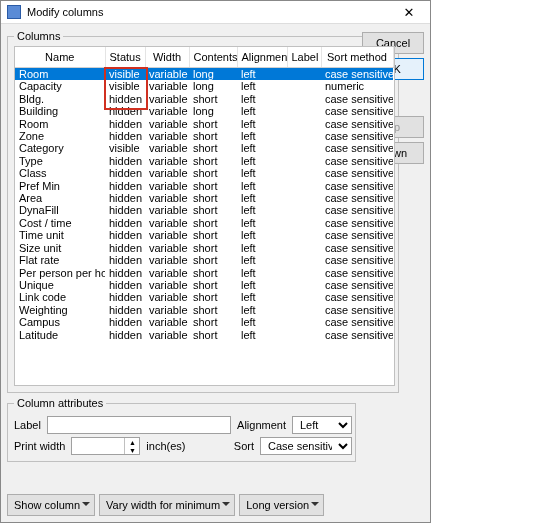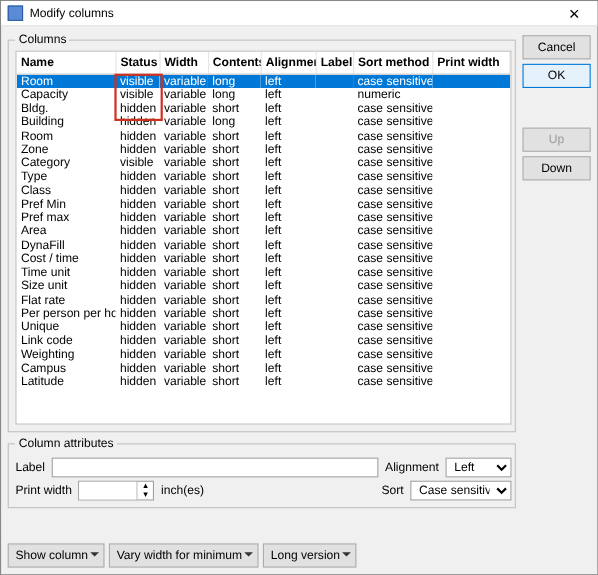--- a/index.html
+++ b/index.html
@@ -1,28 +1,28 @@
 <!DOCTYPE html>
 <html><head>
 <meta charset="utf-8">
 <style>
   html,body{margin:0;padding:0;font-family:"Segoe UI",Tahoma,Arial,sans-serif;font-size:11px;color:#000;background:#fff}
-  .window{width:544px;height:523px;border:1px solid #888;box-sizing:border-box;position:relative;background:#f0f0f0;display:flex;flex-direction:column}
+  .window{width:431px;height:523px;border:1px solid #888;box-sizing:border-box;position:relative;background:#f0f0f0;display:flex;flex-direction:column}
   .titlebar{height:22px;background:#fff;border-bottom:1px solid #ddd;display:flex;align-items:center;padding:0 6px;justify-content:space-between}
   .titlebar .ticon{width:12px;height:12px;background:#5a8bd6;border:1px solid #2a5ba6;margin-right:6px;display:inline-block}
   .titlebar .title{flex:1}
   .titlebar .close{width:30px;text-align:center;font-size:13px;cursor:default}
   .body{flex:1;display:flex;padding:6px;gap:6px;min-height:0}
   .main{flex:1;display:flex;flex-direction:column;min-width:0}
   fieldset{border:1px solid #c0c0c0;margin:0 0 4px 0;padding:4px 3px 6px 6px}
   legend{padding:0 3px;font-size:11px}
   .hint{font-size:11px;margin-bottom:4px}
   .tablewrap{border:1px solid #c0c0c0;background:#fff;height:338px;overflow:hidden}
   table{border-collapse:collapse;width:100%;table-layout:fixed;font-size:11px}
-  th{text-align:left;font-weight:700;padding:2px 4px;border-right:1px solid #e4e4e4;border-bottom:1px solid #d0d0d0;background:#fff;height:16px;white-space:nowrap;overflow:hidden}
+  th{text-align:center;font-weight:400;padding:2px 4px;border-right:1px solid #e4e4e4;border-bottom:1px solid #d0d0d0;background:#fff;height:16px;white-space:nowrap;overflow:hidden}
   td{padding:0 4px;height:12.4px;line-height:12.4px;white-space:nowrap;overflow:hidden}
   tr.sel td{background:#0078d7;color:#fff}
   .status-box{position:absolute;border:2px solid #d03020;pointer-events:none}
   .sidebar{width:62px;display:flex;flex-direction:column;gap:4px;padding-top:2px}
   .btn{background:#e1e1e1;border:1px solid #adadad;height:20px;font-size:11px;display:flex;align-items:center;justify-content:center;cursor:default}
   .btn.primary{border:1px solid #0078d7;background:#e5f1fb}
   .btn.disabled{color:#9a9a9a}
   .spacer{height:28px}
   .attrs-row{display:flex;align-items:center;gap:6px;margin-top:3px}
   .attrs-row label{white-space:nowrap}
@@ -162,30 +162,20 @@
                   <td>hidden</td>
                   <td>variable</td>
                   <td>short</td>
                   <td>left</td>
                   <td></td>
                   <td>case sensitive</td>
                   <td></td>
                 </tr>
                 <tr>
                   <td>Pref Min</td>
-                  <td>hidden</td>
-                  <td>variable</td>
-                  <td>short</td>
-                  <td>left</td>
-                  <td></td>
-                  <td>case sensitive</td>
-                  <td></td>
-                </tr>
-                <tr>
-                  <td>Pref max</td>
                   <td>hidden</td>
                   <td>variable</td>
                   <td>short</td>
                   <td>left</td>
                   <td></td>
                   <td>case sensitive</td>
                   <td></td>
                 </tr>
                 <tr>
                   <td>Area</td>

